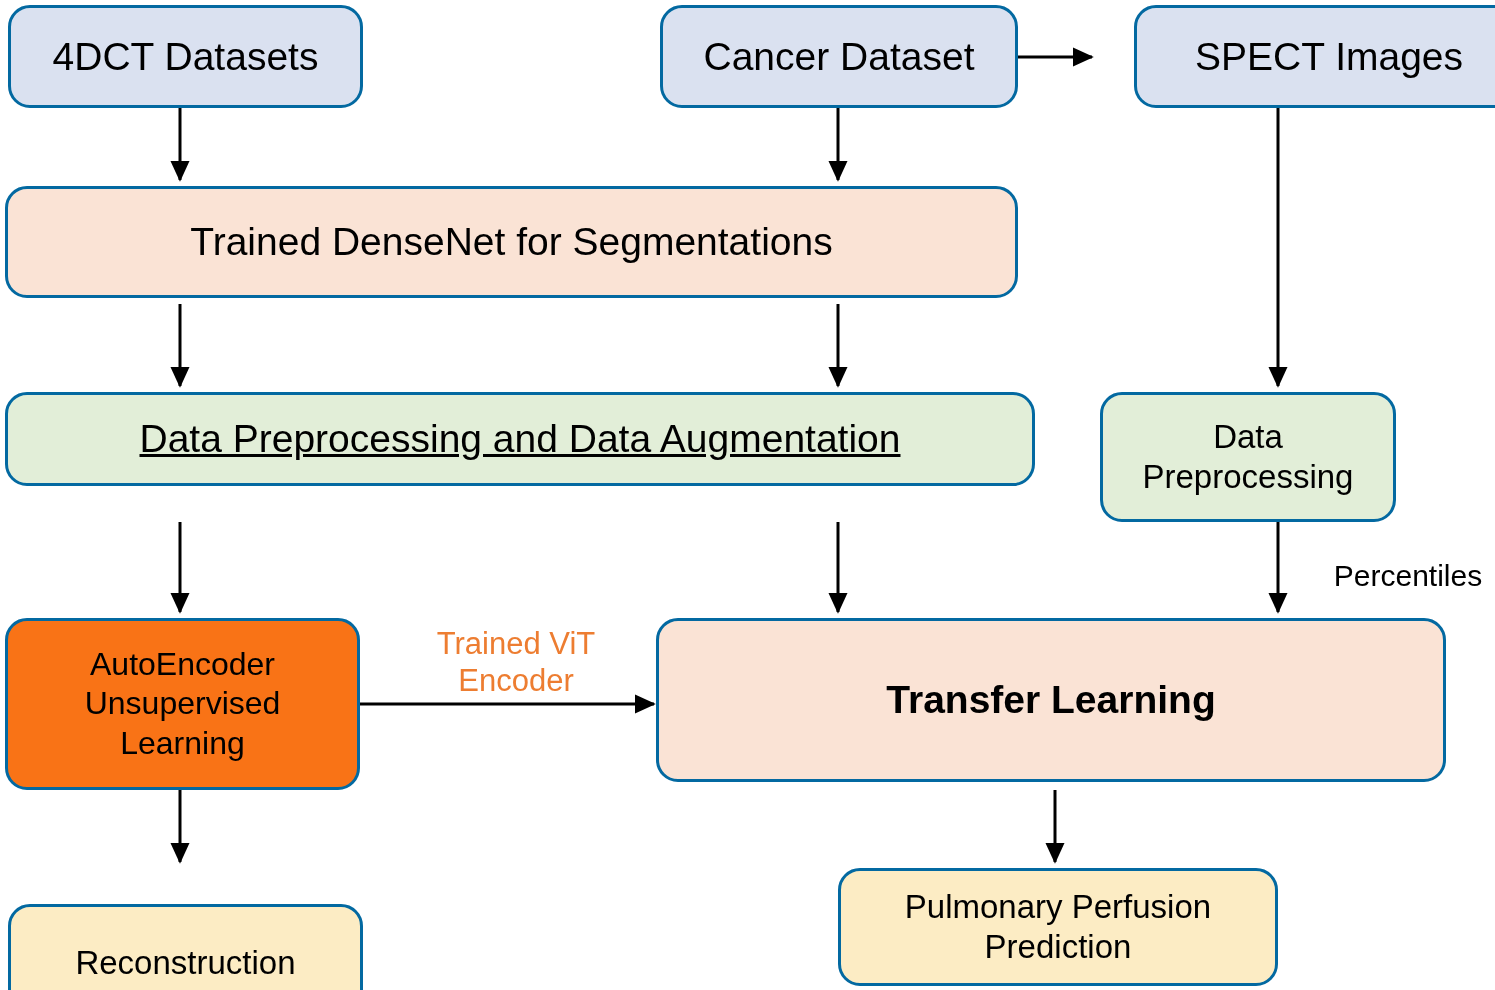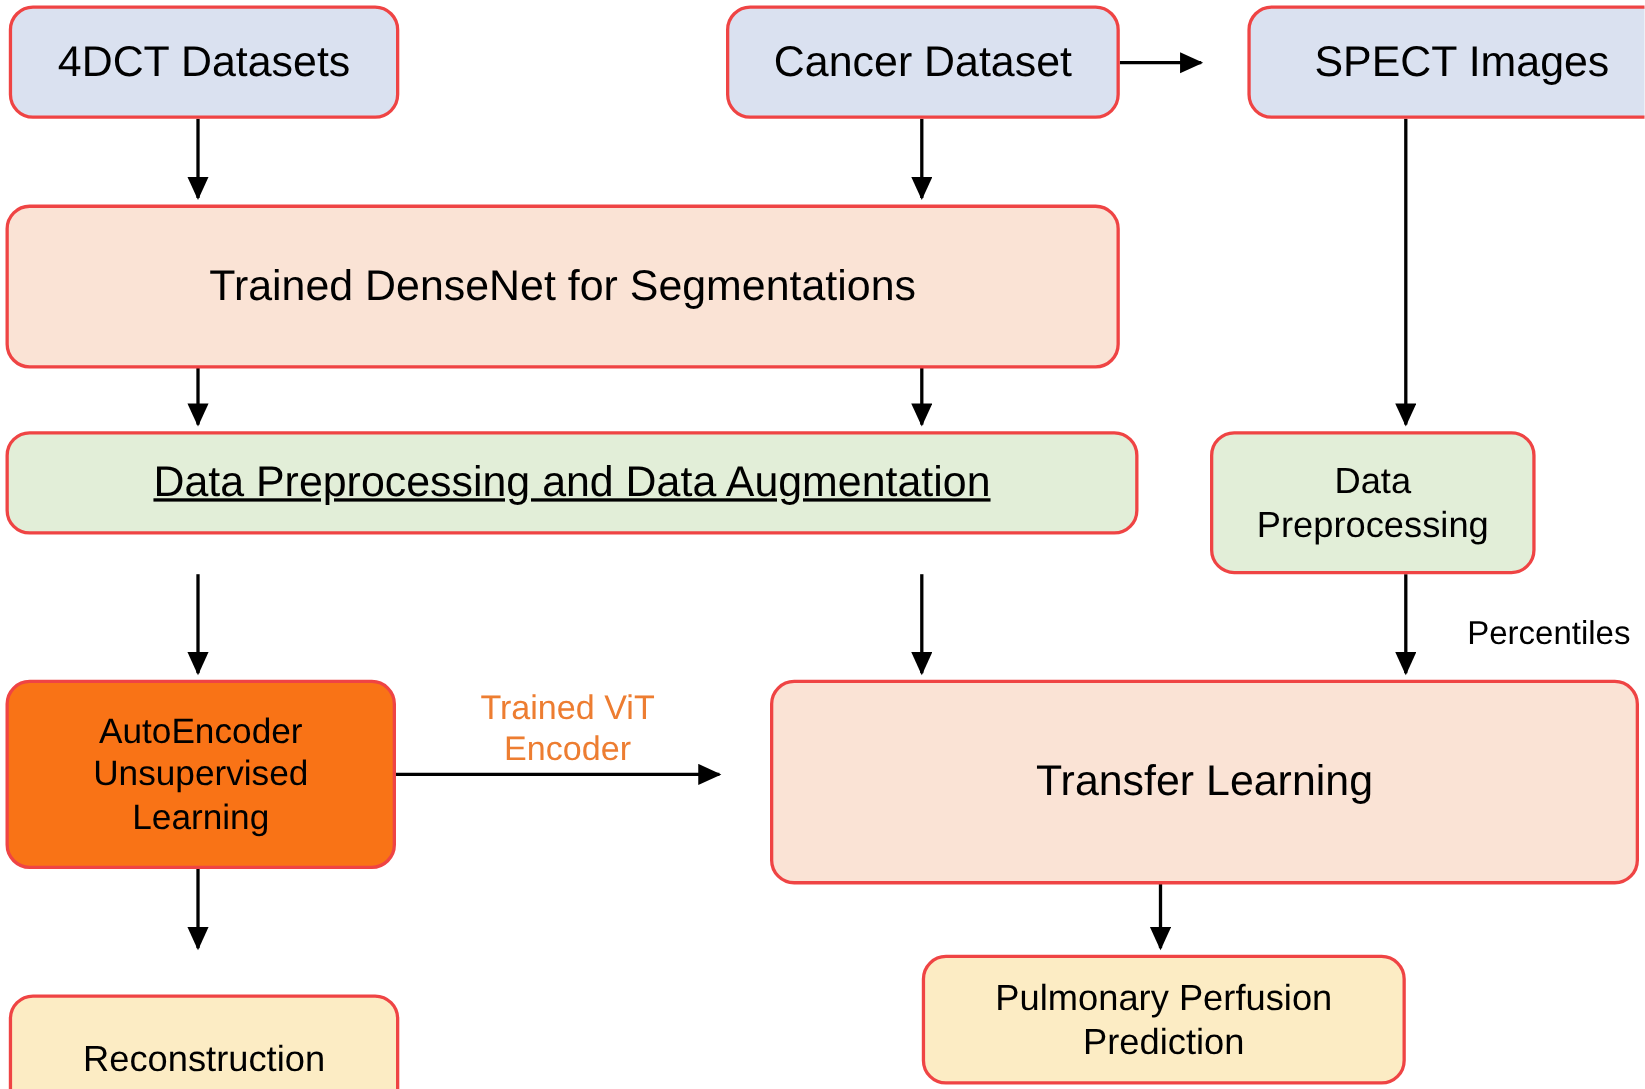--- a/index.html
+++ b/index.html
@@ -15,21 +15,21 @@
   }
   #canvas {
     position: relative;
     width: 1495px;
     height: 990px;
     background: #ffffff;
   }
   .node {
     position: absolute;
     box-sizing: border-box;
-    border: 3px solid #ef4444;
+    border: 3px solid #0369a1;
     border-radius: 22px;
     display: flex;
     align-items: center;
     justify-content: center;
     text-align: center;
     color: #000000;
     line-height: 1.22;
     padding: 4px 10px;
     letter-spacing: 0px;
   }
@@ -74,28 +74,28 @@
         <path d="M 1278,522 L 1278,612" stroke="#000000" stroke-width="3" fill="none" marker-end="url(#arrowhead)"></path>
         <path d="M 360,704 L 654,704" stroke="#000000" stroke-width="3" fill="none" marker-end="url(#arrowhead)"></path>
         <path d="M 180,790 L 180,862" stroke="#000000" stroke-width="3" fill="none" marker-end="url(#arrowhead)"></path>
         <path d="M 1055,790 L 1055,862" stroke="#000000" stroke-width="3" fill="none" marker-end="url(#arrowhead)"></path>
       </g>
   </svg>
   <div id="node-layer">
       <div class="node" style="left: 8px; top: 5px; width: 355px; height: 103px; background: rgb(218, 225, 240); font-size: 39px; white-space: pre-line;">4DCT Datasets</div>
       <div class="node" style="left: 660px; top: 5px; width: 358px; height: 103px; background: rgb(218, 225, 240); font-size: 39px; white-space: pre-line;">Cancer Dataset</div>
       <div class="node" style="left: 1098px; top: 5px; width: 390px; height: 103px; background: rgb(218, 225, 240); font-size: 39px; white-space: pre-line; margin-left: 36px;">SPECT Images</div>
-      <div class="node" style="left: 5px; top: 186px; width: 1013px; height: 149px; background: rgb(250, 227, 213); font-size: 39px; white-space: pre-line;">Trained DenseNet for Segmentations</div>
+      <div class="node" style="left: 5px; top: 186px; width: 1013px; height: 112px; background: rgb(250, 227, 213); font-size: 39px; white-space: pre-line;">Trained DenseNet for Segmentations</div>
       <div class="node" style="left: 5px; top: 392px; width: 1030px; height: 94px; background: rgb(226, 238, 216); font-size: 39px; white-space: pre-line; text-decoration: underline;">Data Preprocessing and Data Augmentation</div>
       <div class="node" style="left: 1100px; top: 392px; width: 296px; height: 130px; background: rgb(226, 238, 216); font-size: 33px; white-space: pre-line; text-align: center;">Data
 Preprocessing</div>
       <div class="node" style="left: 5px; top: 618px; width: 355px; height: 172px; background: #f97316; font-size: 32px; white-space: pre-line;">AutoEncoder
 Unsupervised
 Learning</div>
-      <div class="node" style="left: 700px; top: 618px; width: 790px; height: 186px; background: rgb(250, 227, 213); font-size: 39px; white-space: pre-line;">Transfer Learning</div>
+      <div class="node" style="left: 656px; top: 618px; width: 790px; height: 164px; background: rgb(250, 227, 213); font-size: 39px; white-space: pre-line; font-weight: bold;">Transfer Learning</div>
       <div class="node" style="left: 8px; top: 868px; width: 355px; height: 118px; background: rgb(252, 236, 196); font-size: 33px; white-space: pre-line; margin-top: 36px;">Reconstruction</div>
       <div class="node" style="left: 838px; top: 868px; width: 440px; height: 118px; background: rgb(252, 236, 196); font-size: 33px; white-space: pre-line;">Pulmonary Perfusion
 Prediction</div>
     </div>
   <div id="label-layer">
       <div class="edge-label accent" style="left: 416px; top: 610px; width: 200px; font-size: 31px; white-space: pre-line; margin-top: 15px;">Trained ViT
 Encoder</div>
       <div class="edge-label" style="left: 1318px; top: 558px; width: 180px; font-size: 30px; white-space: pre-line;">Percentiles</div>
     </div>
 </div>

